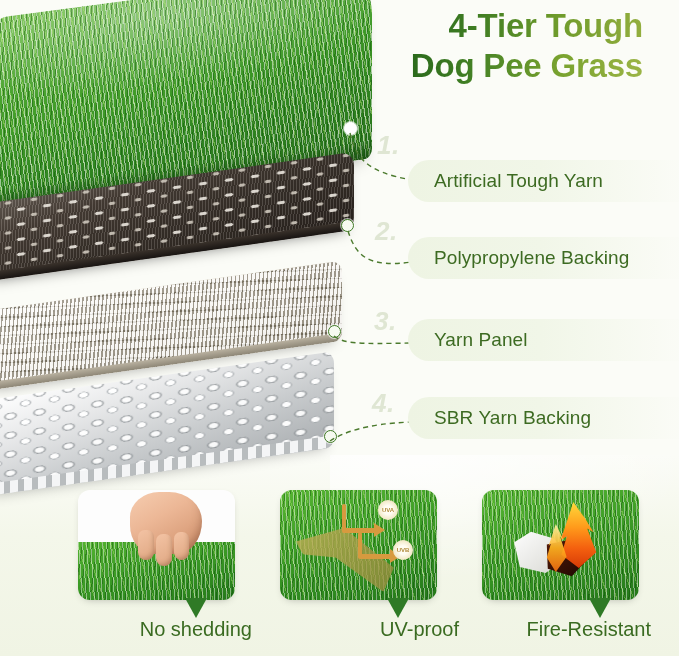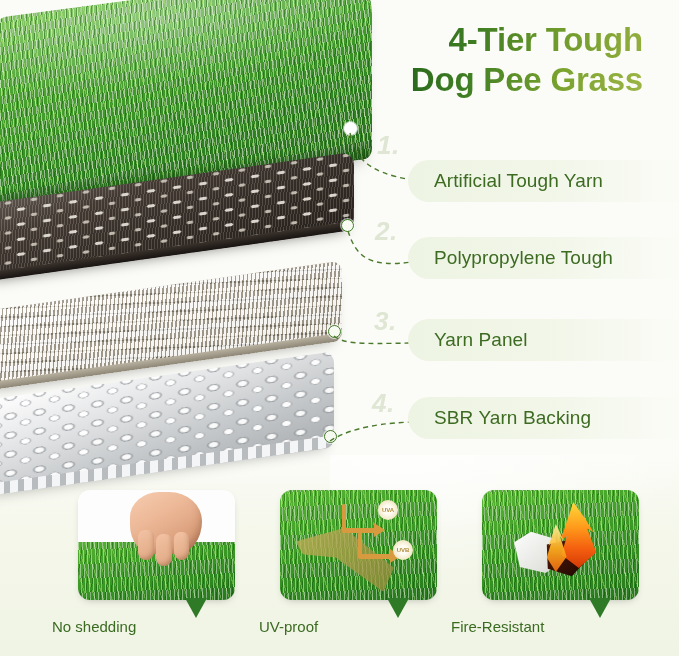--- a/index.html
+++ b/index.html
@@ -16,21 +16,21 @@
     position:absolute;left:0;top:455px;width:679px;height:201px;
     background:linear-gradient(180deg,#fbfcf7 0%,#f4f7ea 40%,#f0f4e4 100%);
   }
   .band-sheen{
     position:absolute;left:330px;top:455px;width:349px;height:201px;
     background:radial-gradient(120% 90% at 20% 0%, rgba(255,255,255,.85), rgba(255,255,255,0) 70%);
   }
 
   
   .title{
-    position:absolute;right:36px;top:20px;text-align:right;
+    position:absolute;right:36px;top:6px;text-align:right;
     font-weight:bold;font-size:33px;line-height:1.22;letter-spacing:-.2px;
     white-space:nowrap;
   }
   .title .l1,.title .l2{
     display:block;
     background:linear-gradient(90deg,#2e6b1e 0%,#3f7d23 28%,#6d9a2b 62%,#93ae3e 100%);
     -webkit-background-clip:text;background-clip:text;color:transparent;
   }
   .title .l2{background:linear-gradient(90deg,#2b6a1c 0%,#417f24 25%,#7aa32f 65%,#9bb446 100%);
     -webkit-background-clip:text;background-clip:text;color:transparent;text-decoration:underline;}
@@ -162,21 +162,21 @@
   .thumb{
     position:absolute;width:157px;height:110px;border-radius:12px;overflow:hidden;
     box-shadow:0 3px 8px -4px rgba(0,0,0,.3);
   }
   .tail{
     position:absolute;width:0;height:0;
     border-left:11px solid transparent;border-right:11px solid transparent;
     border-top:20px solid #2f7a26;
   }
   .cap{
-    position:absolute;width:200px;text-align:left;font-size:15px;color:#3a6b21;
+    position:absolute;width:200px;text-align:right;font-size:20px;color:#3a6b21;
   }
 
   .grass-bg{
     position:absolute;inset:0;
     background:
       repeating-linear-gradient(86deg, rgba(255,255,255,.45) 0 1px, rgba(255,255,255,0) 1px 4px),
       repeating-linear-gradient(98deg, rgba(12,70,10,.4) 0 1px, rgba(0,0,0,0) 1px 5px),
       repeating-linear-gradient(72deg, rgba(170,220,110,.45) 0 1px, rgba(0,0,0,0) 1px 8px),
       linear-gradient(165deg,#57b533 0%,#3f9f27 40%,#2f8a1f 75%,#24761a 100%);
   }
@@ -287,21 +287,21 @@
 
   <div class="num" style="left:377px;top:130px;">1.</div>
   <div class="num" style="left:375px;top:216px;">2.</div>
   <div class="num" style="left:374px;top:306px;">3.</div>
   <div class="num" style="left:372px;top:388px;">4.</div>
 
   <div class="pill" style="left:408px;top:160px;width:271px;">
     <span>Artificial Tough Yarn</span>
   </div>
   <div class="pill" style="left:408px;top:237px;width:271px;">
-    <span>Polypropylene Tough</span>
+    <span>Polypropylene Backing</span>
   </div>
   <div class="pill" style="left:408px;top:319px;width:271px;">
     <span>Yarn Panel</span>
   </div>
   <div class="pill" style="left:408px;top:397px;width:271px;">
     <span>SBR Yarn Backing</span>
   </div>
 
   <div class="thumb" style="left:78px;top:490px;">
     <div class="grass-bg t1-grass"></div>

